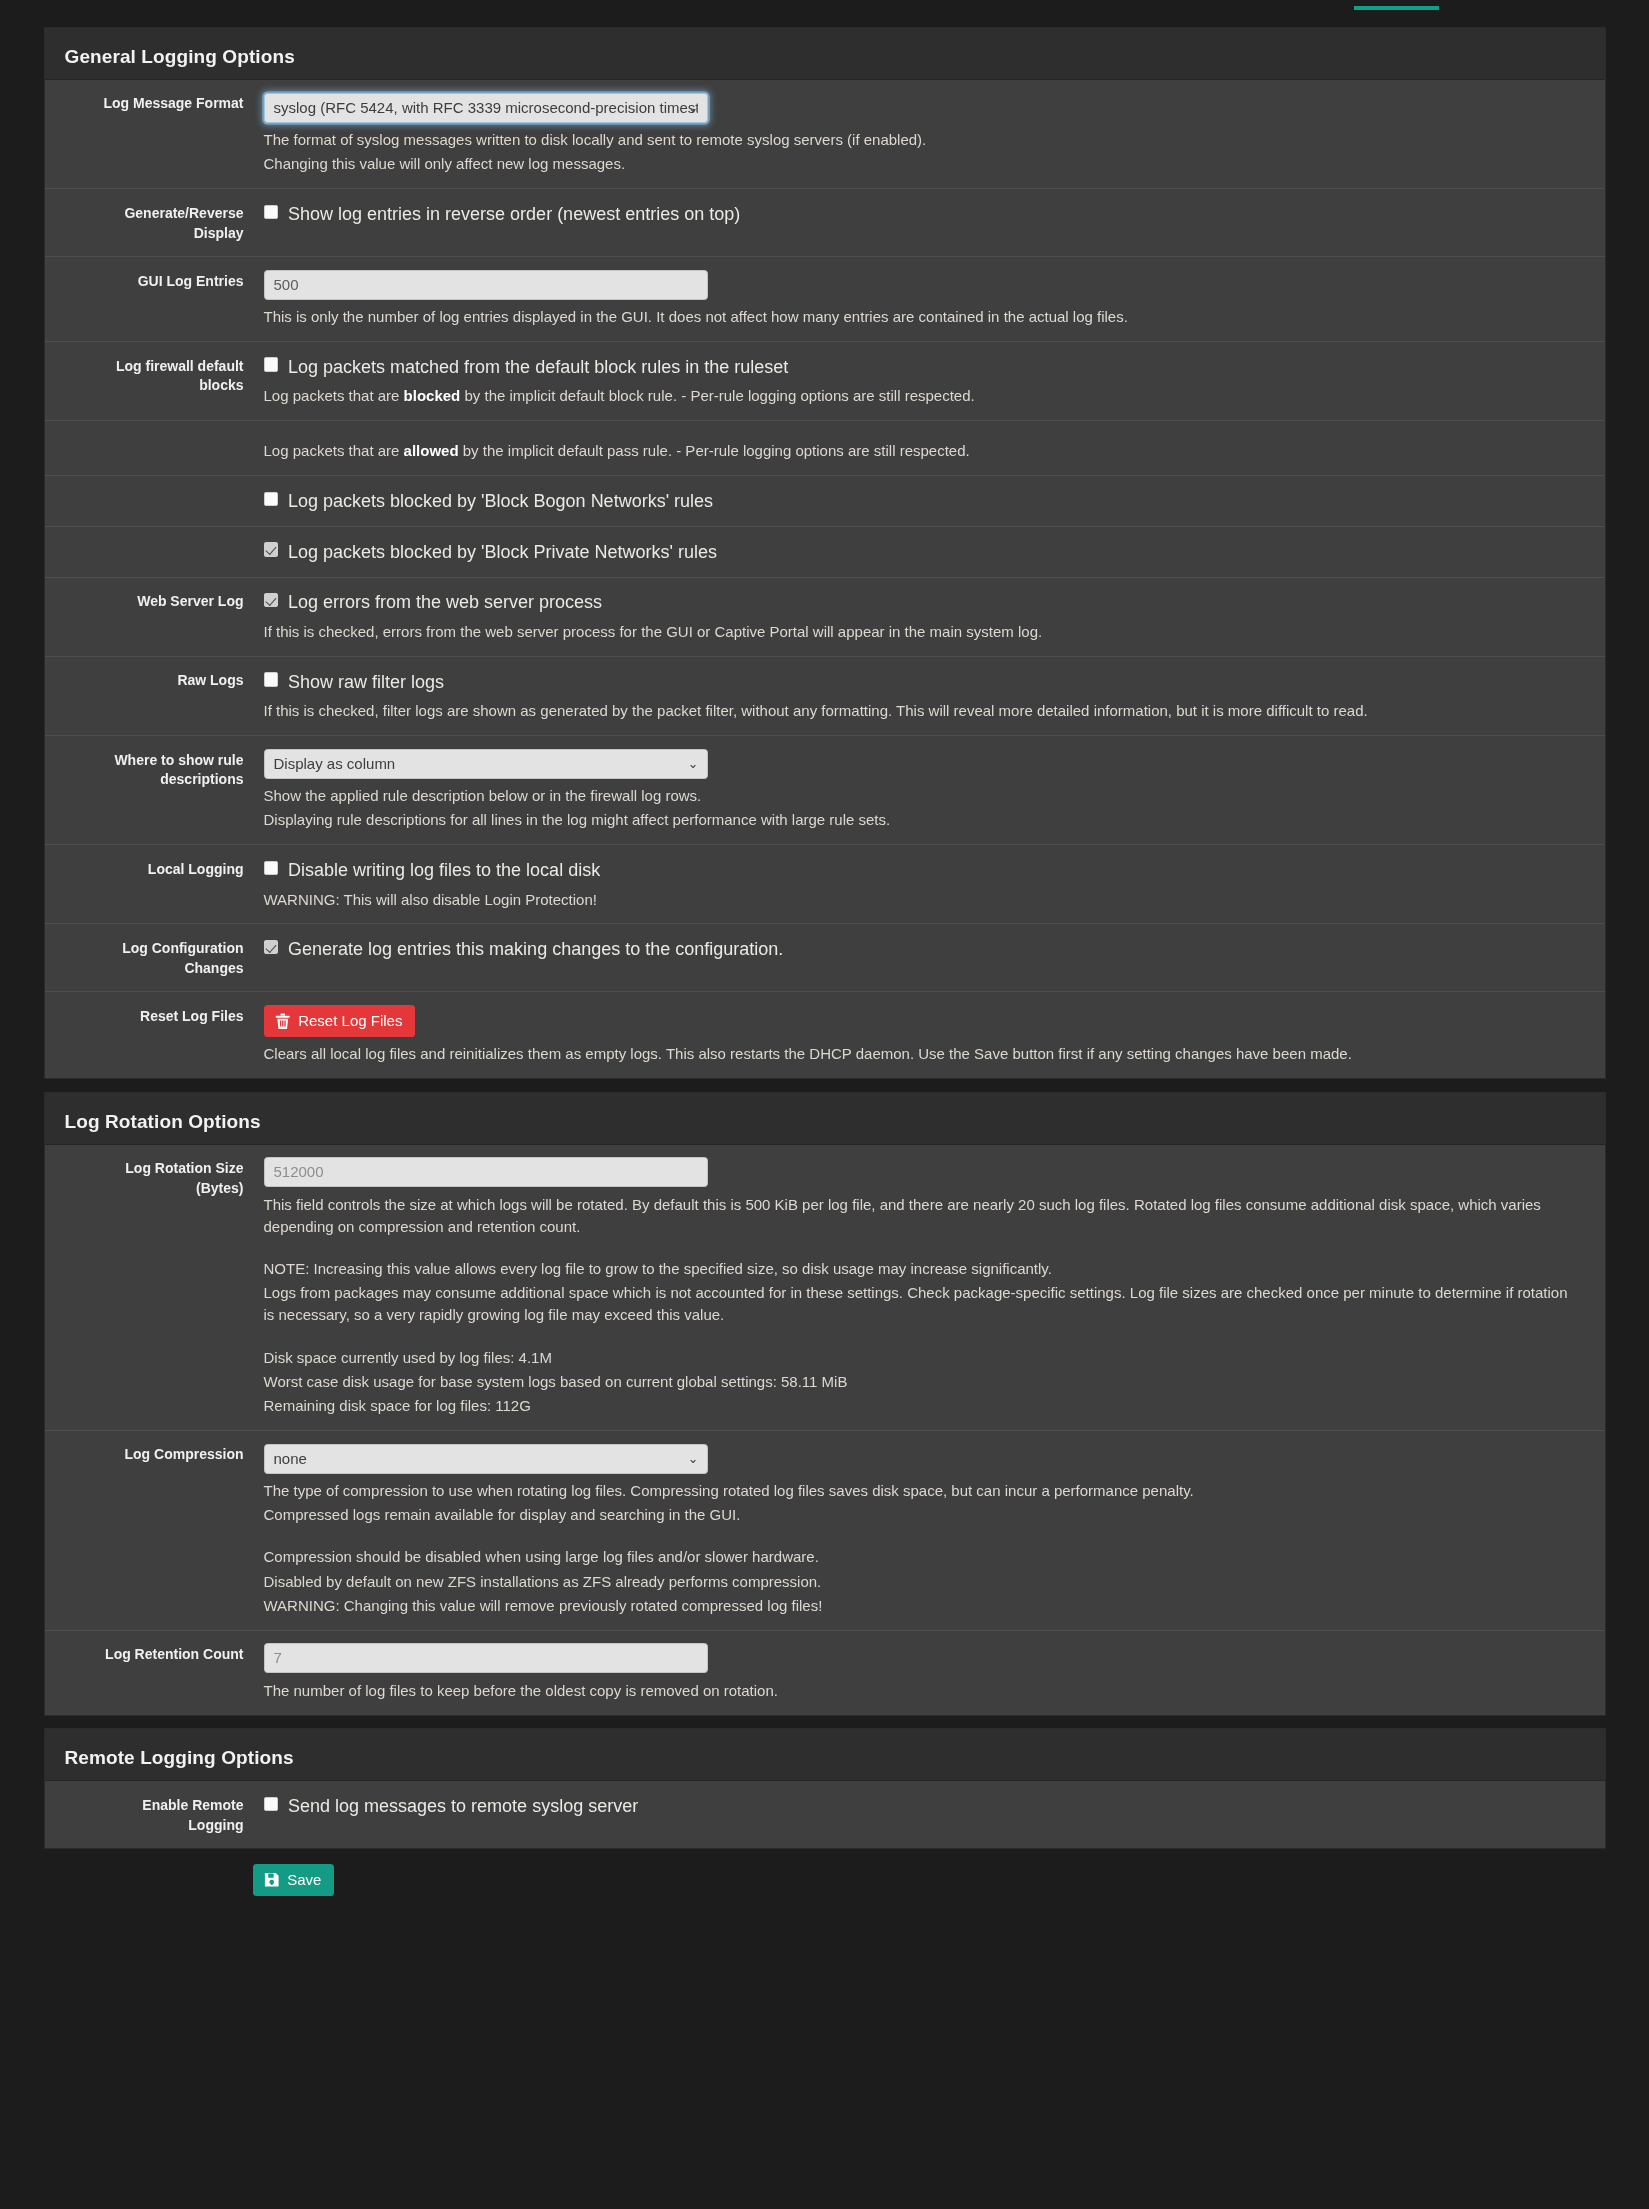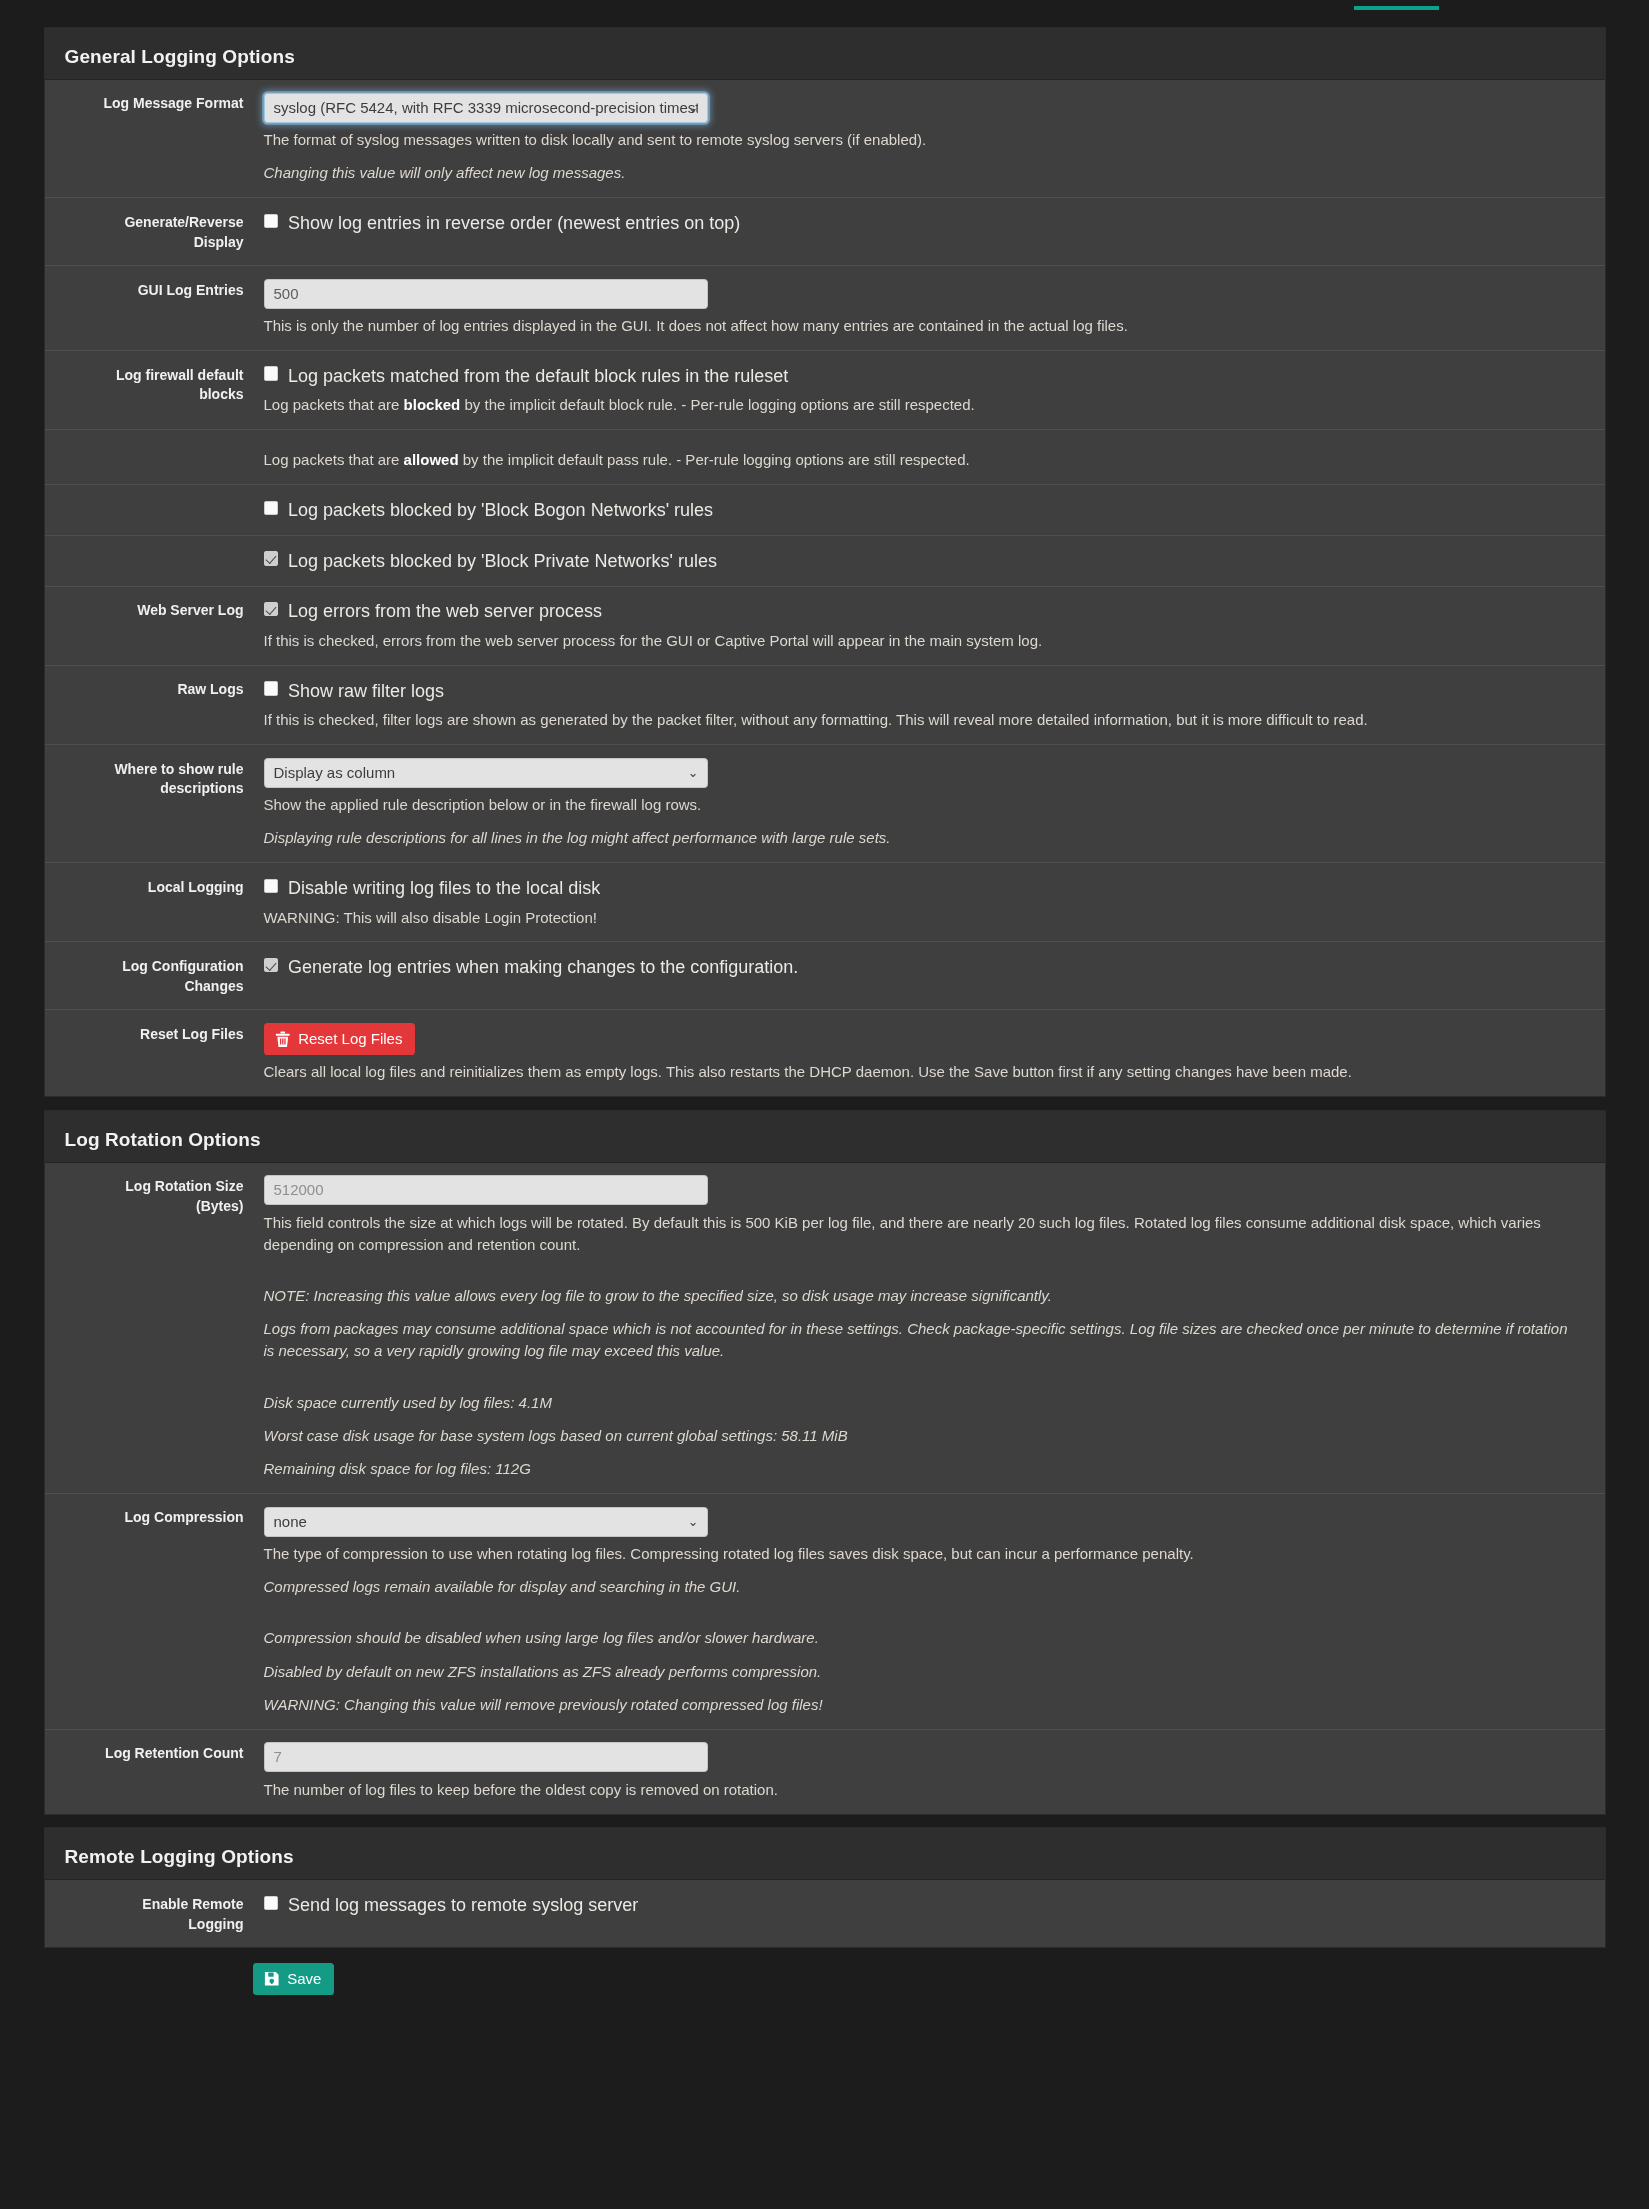--- a/index.html
+++ b/index.html
@@ -68,21 +68,21 @@
     padding-right: 27px;
     min-width: 0;
   }
 
   .help {
     font-size: 15px;
     color: #ddd8d0;
     line-height: 1.48;
     margin-top: 6.4px;
   }
-  .help.tight { margin-top: 11px; font-style: italic; }
+  .help.tight { margin-top: 2px; }
   .help b { color: #fff; font-weight: bold; }
   .help-gap { height: 18px; }
 
   .ctrl-select, .ctrl-input {
     display: block;
     height: 30px;
     background: #e3e3e3;
     border: 0.9px solid #c4c4c4;
     border-radius: 3.6px;
     font-family: "Liberation Sans", sans-serif;
@@ -284,21 +284,21 @@
       </div>
       <div class="help">WARNING: This will also disable Login Protection!</div>
     </div>
   </div>
 
   <div class="row">
     <div class="row-label">Log Configuration Changes</div>
     <div class="row-body">
       <div class="cbline">
         <span class="cbox checked"></span>
-        <span class="cb-label">Generate log entries when making changes to the configuration.</span>
+        <span class="cb-label">Generate log entries this making changes to the configuration.</span>
       </div>
     </div>
   </div>
 
   <div class="row">
     <div class="row-label">Reset Log Files</div>
     <div class="row-body">
       <button class="btn btn-danger">
         <span>
           <svg width="15.5" height="16.4" viewBox="0 0 17 18" fill="none">

